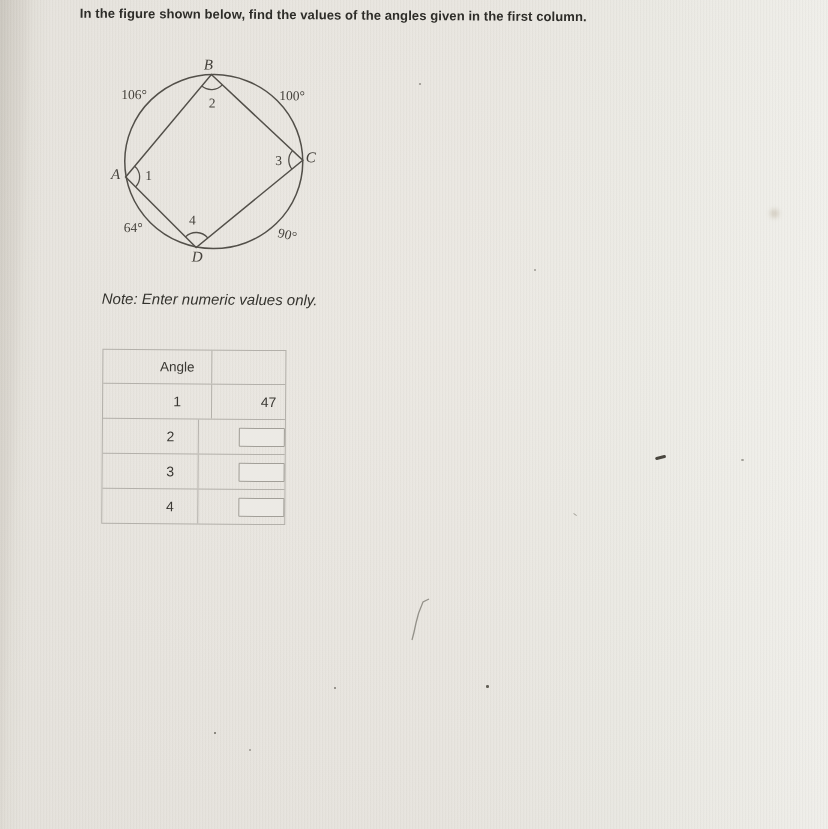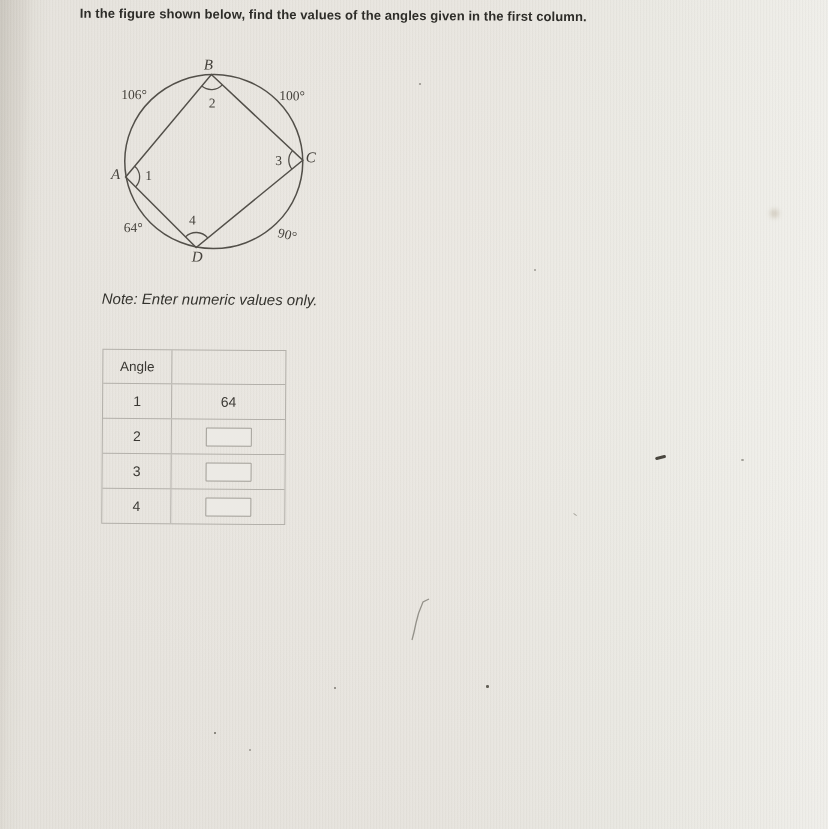--- a/index.html
+++ b/index.html
@@ -33,21 +33,21 @@
   .nlb { font-family:"Liberation Serif", serif; font-size:13.5px; fill:#45423c; }
   .dlb { font-family:"Liberation Serif", serif; font-size:13.5px; fill:#45423c; }
 
   .qtable {
     position:absolute; left:102px; top:351px; width:184px;
     border:1px solid #b3b0aa; box-sizing:border-box;
     color:#3a3833;
   }
   .trow { display:flex; border-top:1px solid #b3b0aa; height:35px; box-sizing:border-box; }
   .trow.thead { border-top:none; height:33px; }
-  .tcell { display:flex; align-items:center; justify-content:center; font-size:14px; }
+  .tcell { display:flex; align-items:center; justify-content:center; font-size:14px;margin-left:40px; }
   .tcell.hd { font-size:13.5px; }
   .c1 { width:69px; border-right:1px solid #b3b0aa; box-sizing:border-box; }
   .c2 { flex:1; }
   .ansbox {
     width:46px; height:19px; box-sizing:border-box;
     border:1px solid #a29f98; border-radius:1px;
     background:#eceae5; outline:none;
     font-family:"Liberation Sans", sans-serif; font-size:13px; text-align:center; color:#3a3833;
   }
 
@@ -91,21 +91,21 @@
   </svg>
 
   <p class="note">Note: Enter numeric values only.</p>
 
   <div class="qtable">
     <div class="trow thead">
       <div class="tcell hd c1">Angle</div>
     </div>
     <div class="trow">
       <div class="tcell c1">1</div>
-      <div class="tcell c2">64</div>
+      <div class="tcell c2">47</div>
     </div>
     <div class="trow">
       <div class="tcell c1">2</div>
       <div class="tcell c2">
         <input type="text" class="ansbox" style="">
       </div>
     </div>
     <div class="trow">
       <div class="tcell c1">3</div>
       <div class="tcell c2">

